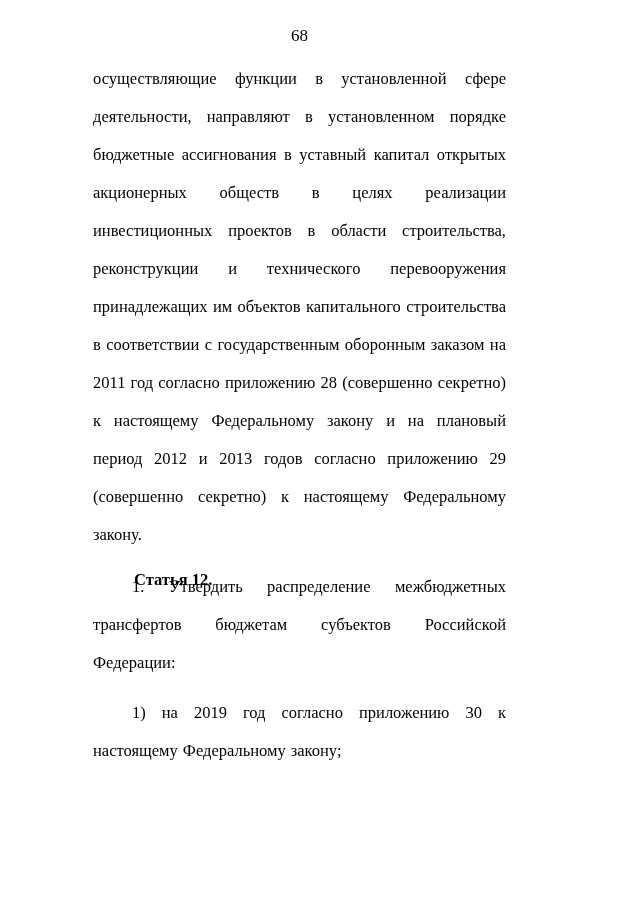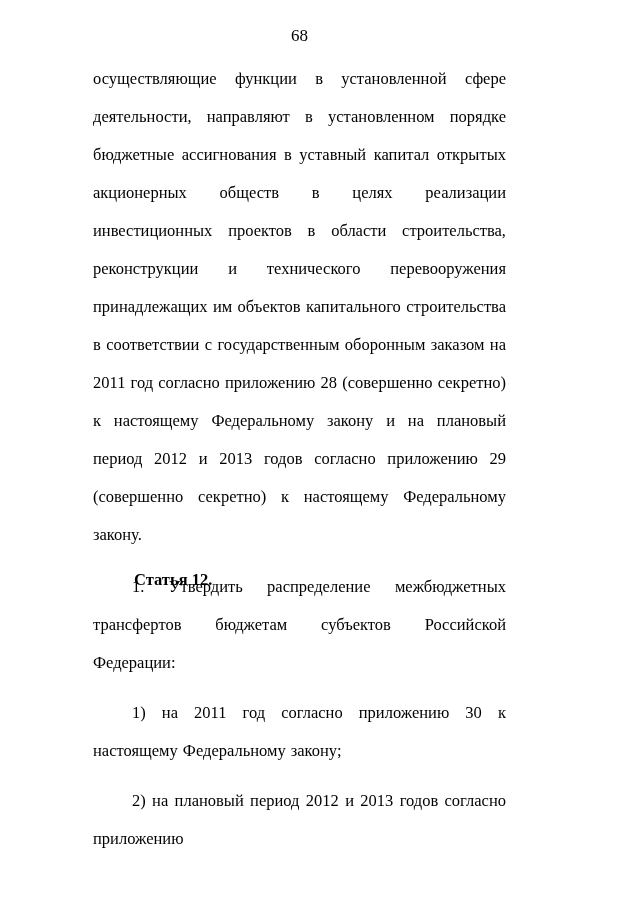--- a/index.html
+++ b/index.html
@@ -59,17 +59,16 @@
   <div class="page-number">68</div>
 
   <p class="body-par">осуществляющие функции в установленной сфере деятельности, направляют в установленном порядке бюджетные ассигнования в уставный капитал открытых акционерных обществ в целях реализации инвестиционных проектов в области строительства, реконструкции и технического перевооружения принадлежащих им объектов капитального строительства в соответствии с государственным оборонным заказом на 2011 год согласно приложению 28 (совершенно секретно) к настоящему Федеральному закону и на плановый период 2012 и 2013 годов согласно приложению 29 (совершенно секретно) к настоящему Федеральному закону.</p>
 
   <div class="article-heading">
     <span class="article-label">Статья 12.</span>
   </div>
 
   <p class="body-par indent">1. Утвердить распределение межбюджетных трансфертов бюджетам субъектов Российской Федерации:</p>
 
-  <p class="body-par indent">1) на 2011 год согласно приложению 30 к настоящему Федеральному закону;</p>
+  <p class="body-par indent">1) на 2019 год согласно приложению 30 к настоящему Федеральному закону;</p>
 
-  <p class="body-par indent">2) на плановый период 2012 и 2013 годов согласно приложению</p>
 
 </div>
 
 </body></html>

